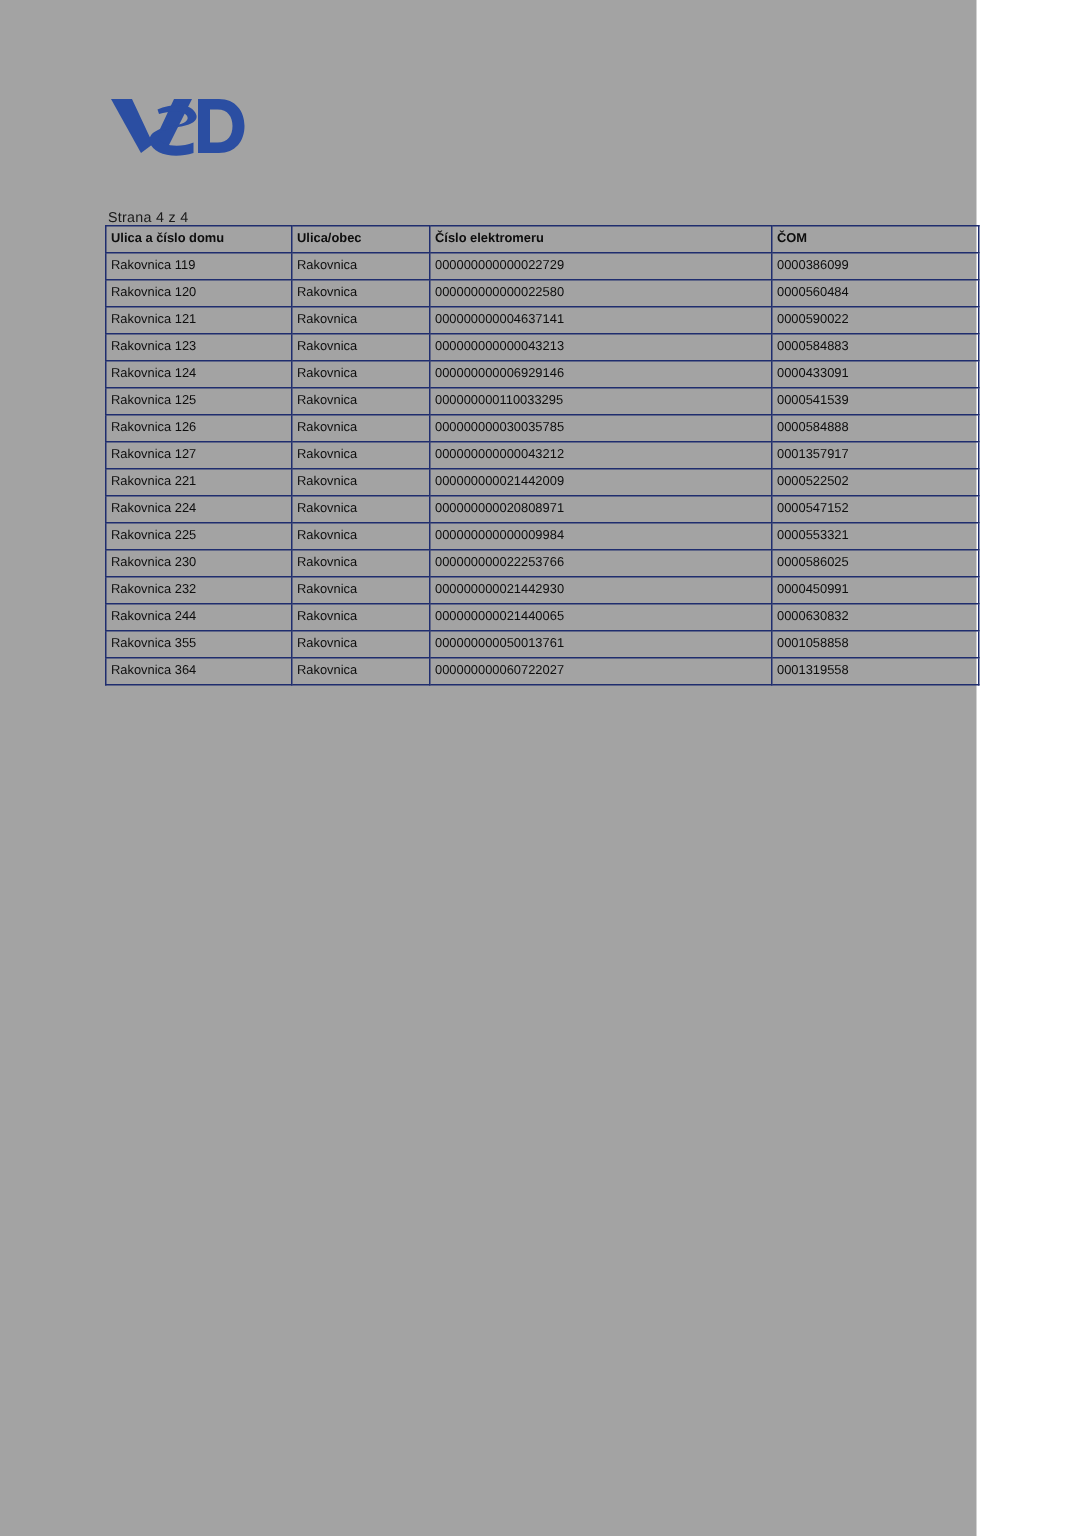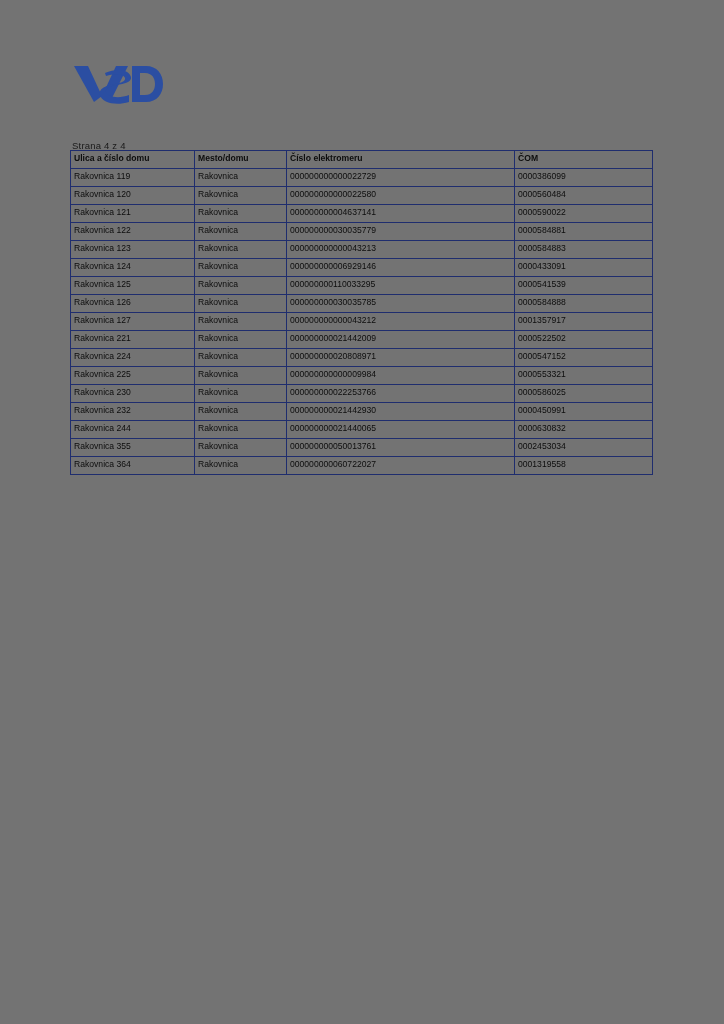--- a/index.html
+++ b/index.html
@@ -13,23 +13,23 @@
     font-family: "Liberation Sans", sans-serif;
     color: #000000;
     position: relative;
     overflow: hidden;
   }
 
   .page {
     position: absolute;
     left: 0;
     top: 0;
-    width: 724px;
+    width: 651px;
     height: 1024px;
-    background: #737373;
+    background: #a3a3a3;
   }
 
   
   .logo-wrap {
     position: absolute;
     left: 72px;
     top: 60px;
     width: 92px;
     height: 48px;
   }
@@ -108,21 +108,21 @@
     <table class="data">
       <colgroup>
         <col class="c0">
           <col class="c1">
           <col class="c2">
           <col class="c3">
       </colgroup>
       <thead>
         <tr>
           <th>Ulica a číslo domu</th>
-          <th>Mesto/domu</th>
+          <th>Ulica/obec</th>
           <th>Číslo elektromeru</th>
           <th>ČOM</th>
         </tr>
       </thead>
       <tbody>
         <tr>
           <td>Rakovnica 119</td>
           <td>Rakovnica</td>
           <td>000000000000022729</td>
           <td>0000386099</td>
@@ -133,26 +133,20 @@
           <td>000000000000022580</td>
           <td>0000560484</td>
         </tr>
         <tr>
           <td>Rakovnica 121</td>
           <td>Rakovnica</td>
           <td>000000000004637141</td>
           <td>0000590022</td>
         </tr>
         <tr>
-          <td>Rakovnica 122</td>
-          <td>Rakovnica</td>
-          <td>000000000030035779</td>
-          <td>0000584881</td>
-        </tr>
-        <tr>
           <td>Rakovnica 123</td>
           <td>Rakovnica</td>
           <td>000000000000043213</td>
           <td>0000584883</td>
         </tr>
         <tr>
           <td>Rakovnica 124</td>
           <td>Rakovnica</td>
           <td>000000000006929146</td>
           <td>0000433091</td>
@@ -208,21 +202,21 @@
         <tr>
           <td>Rakovnica 244</td>
           <td>Rakovnica</td>
           <td>000000000021440065</td>
           <td>0000630832</td>
         </tr>
         <tr>
           <td>Rakovnica 355</td>
           <td>Rakovnica</td>
           <td>000000000050013761</td>
-          <td>0002453034</td>
+          <td>0001058858</td>
         </tr>
         <tr>
           <td>Rakovnica 364</td>
           <td>Rakovnica</td>
           <td>000000000060722027</td>
           <td>0001319558</td>
         </tr>
       </tbody>
     </table>
   </div>

